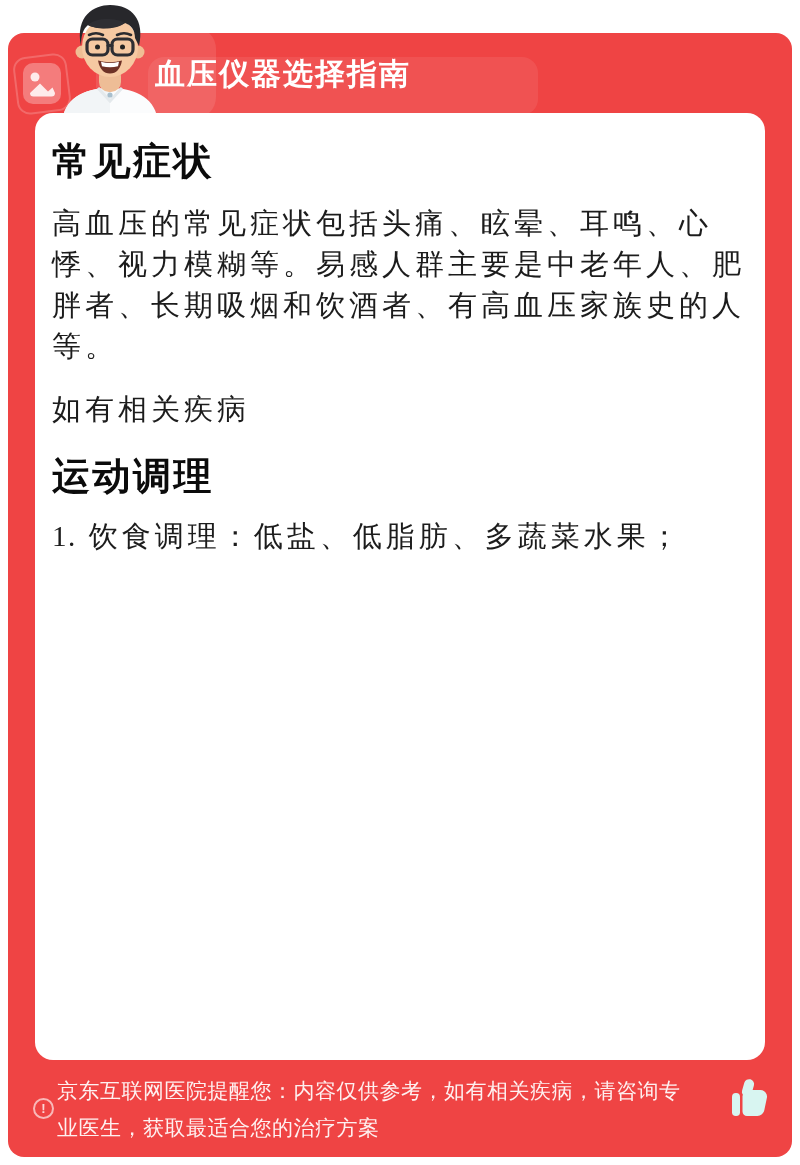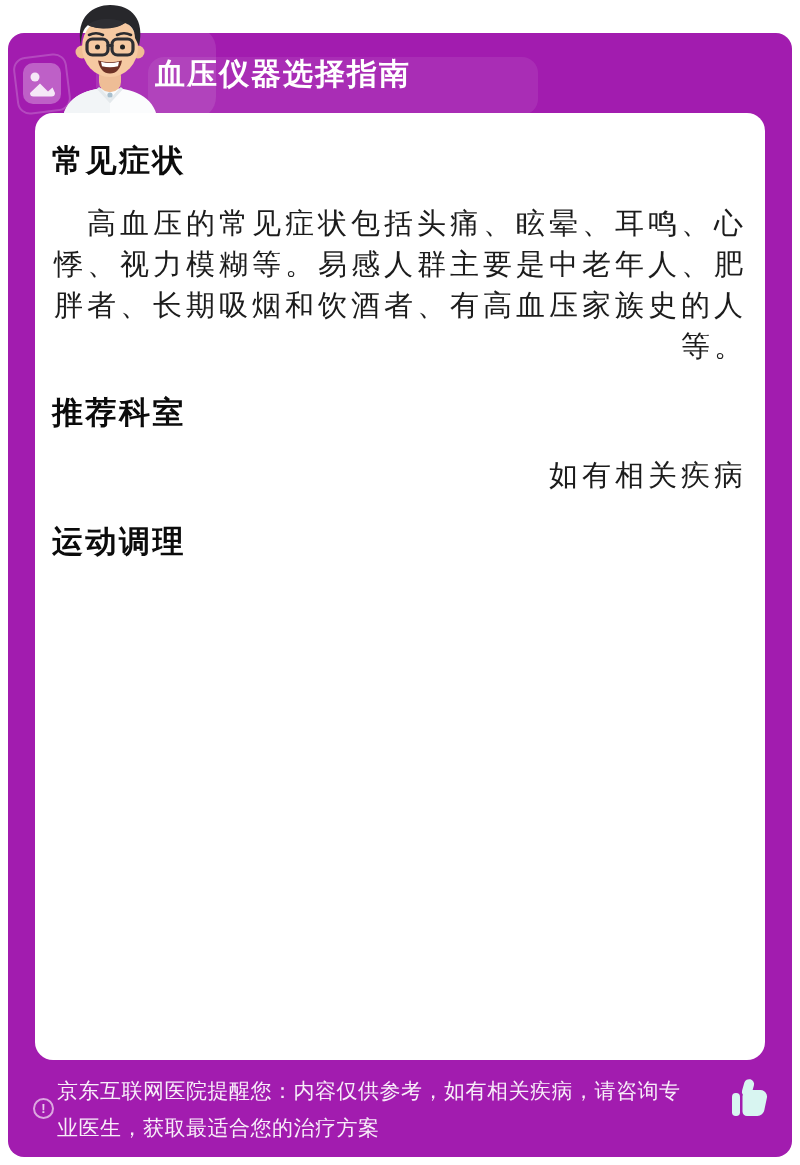--- a/index.html
+++ b/index.html
@@ -1,45 +1,45 @@
 <!DOCTYPE html>
 <html><head>
 <meta charset="utf-8">
 <style>
   * { margin:0; padding:0; box-sizing:border-box; }
   html,body { width:800px; height:1165px; background:#ffffff; overflow:hidden;
               font-family:"Liberation Sans", sans-serif; }
 
   .bubble { position:absolute; left:8px; top:33px; width:784px; height:1124px;
-            background:#a21caf; border-radius:16px;padding-left:8px; }
+            background:#ef4444; border-radius:16px;padding-left:8px; }
 
   
   .header { position:absolute; left:0; top:0; width:100%; height:80px; }
   .glow-1 { position:absolute; left:88px; top:-6px; width:120px; height:92px;
             border-radius:22px; background:rgba(255,255,255,0.10); }
   .glow-2 { position:absolute; left:140px; top:24px; width:390px; height:58px;
             border-radius:16px; background:rgba(255,255,255,0.08); }
   .photo-wrap { position:absolute; left:14px; top:28px; width:40px; height:44px; }
   .photo-wrap::before { content:""; position:absolute; left:-7px; top:-6px;
             width:50px; height:54px; border:2px solid rgba(255,255,255,0.20);
             border-radius:13px; transform:rotate(-7deg); }
   .title { position:absolute; left:147px; top:0; height:80px; line-height:82px;
            font-size:30px; font-weight:700; letter-spacing:2px; color:#ffffff;
            white-space:nowrap; }
   .avatar { position:absolute; left:36px; top:-33px; width:132px; height:122px; }
 
   
   .card { position:absolute; left:27px; top:80px; width:730px; height:947px;
           background:#ffffff; border-radius:18px; padding:0 18px 0 17px;
           overflow:hidden; }
-  .card h2 { font-size:31px; font-weight:800; letter-spacing:2.5px; color:#0b0b0b;
+  .card h2 { font-size:38px; font-weight:800; letter-spacing:2.5px; color:#0b0b0b;
              line-height:40px; margin:26px 0 0; }
   .card h2.first { margin-top:28px; }
   .card p.body { font-size:29px; letter-spacing:4px; line-height:41px;
-                 color:#1c1c1c; margin:22px 0 0; text-align:right; }
+                 color:#1c1c1c; margin:22px 0 0; text-align:left; }
   .card .li { font-size:29px; letter-spacing:4px; line-height:41px;
               color:#1c1c1c; margin:20px 0 0; }
   .latin { font-family:"Liberation Serif", serif; letter-spacing:1.5px; }
 
   
   .footer { position:absolute; left:0; top:1027px; width:100%; height:97px;
             display:flex; align-items:center; padding:0 18px 0 25px; }
   .alert-icon { flex:0 0 auto; width:21px; height:21px; border-radius:50%;
             border:2px solid rgba(255,255,255,0.62); color:rgba(255,255,255,0.78);
             font-size:13px; line-height:18px; text-align:center; font-weight:700; }
@@ -89,24 +89,24 @@
       <path d="M57 61.8 Q66 64.4 75 61.8 L74 66.2 Q66 68.4 58 66.2 Z" fill="#ffffff"></path>
       <path d="M54 88 L66 101 L78 88" fill="none" stroke="#e4e9ec" stroke-width="3"></path>
       <circle cx="66" cy="95" r="2.6" fill="#a9bfcd"></circle>
     </svg>
   </div>
 
   <div class="card">
     <h2 class="first">常见症状</h2>
     <p class="body">高血压的常见症状包括头痛、眩晕、耳鸣、心悸、视力模糊等。易感人群主要是中老年人、肥胖者、长期吸烟和饮酒者、有高血压家族史的人等。</p>
 
-    <h2>推荐科室</h2>
     <p class="body">如有相关疾病</p>
 
     <h2>运动调理</h2>
+    <p class="li"><span class="latin">1.</span> 饮食调理：低盐、低脂肪、多蔬菜水果；</p>
   </div>
 
   <div class="footer">
     <div class="alert-icon">!</div>
     <div class="disclaimer">京东互联网医院提醒您：内容仅供参考，如有相关疾病，请咨询专业医生，获取最适合您的治疗方案</div>
     <div class="thumb">
       <svg width="48" height="50" viewBox="0 0 48 50">
         <g fill="#d8f5f1">
           <rect x="6" y="18" width="8" height="23" rx="3.8"></rect>
           <rect x="17" y="4" width="10" height="18" rx="5" transform="rotate(16 22 13)"></rect>

